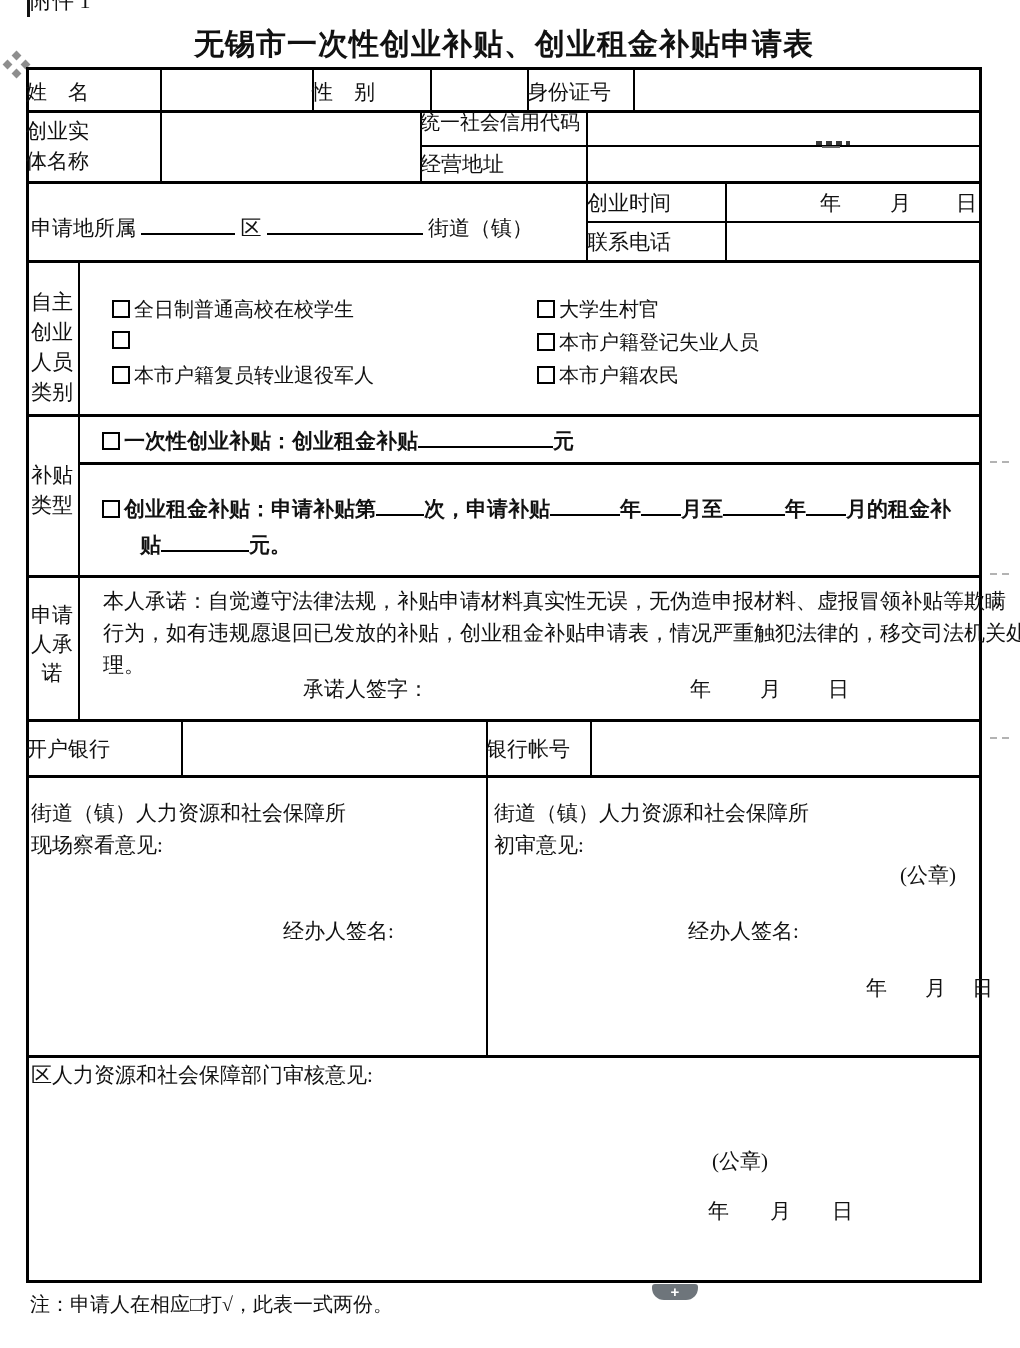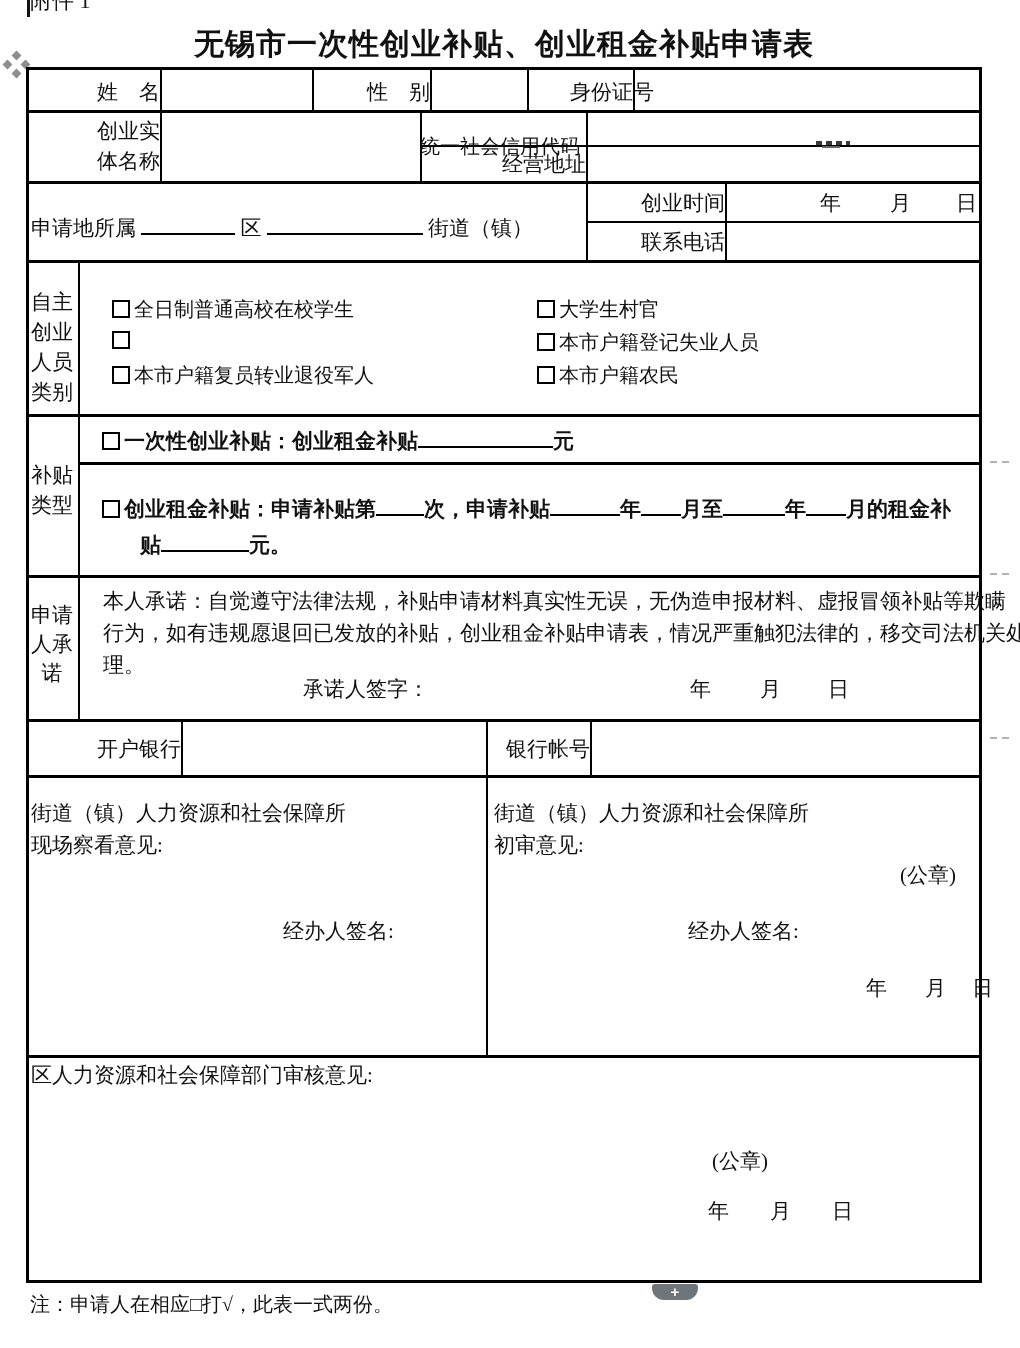--- a/index.html
+++ b/index.html
@@ -1,20 +1,20 @@
 <!DOCTYPE html>
 <html><head>
 <meta charset="utf-8">
 <style>
   html,body{margin:0;padding:0}
   body{width:1020px;height:1348px;position:relative;background:#fff;
        font-family:"Liberation Serif","DejaVu Serif",serif;color:#111;overflow:hidden}
   .hl,.vl{position:absolute;background:#000}
   .t{position:absolute;font-size:21px;line-height:1.25;white-space:nowrap}
-  .c{text-align:right}
+  .c{text-align:left}
   .b{font-weight:bold}
   .s20{font-size:20px}
   .frame{position:absolute;left:26px;top:67px;width:956px;height:1216px;
          border:3px solid #000;box-sizing:border-box}
   .title{position:absolute;left:26px;top:24px;width:956px;text-align:center;
          font-weight:bold;font-size:30px;letter-spacing:1px}
   .vlabel{position:absolute;width:52px;text-align:center;font-size:21px;line-height:30px}
   .u{display:inline-block;border-bottom:2px solid #000;height:20px}
   .cb{display:inline-block;width:14px;height:14px;border:2px solid #000;
       margin-right:4px;vertical-align:-2px;background:#fff}
@@ -84,21 +84,21 @@
 <div class="t c" style="left:312px;top:79px;width:118px">性　别</div>
 <div class="blank" style="left:433px;top:69px;width:93px;height:40px"></div>
 <div class="t c" style="left:527px;top:79px;width:127px">身份证号</div>
 <div class="blank" style="left:636px;top:69px;width:344px;height:40px"></div>
 
 <div class="t c" style="left:26px;top:116px;width:134px;line-height:30px">
   <div>创业实</div>
   <div>体名称</div>
 </div>
 <div class="blank" style="left:163px;top:112px;width:255px;height:67px"></div>
-<div class="t c s20" style="left:420px;top:134px;width:138px">统一社会信用代码</div>
+<div class="t c s20" style="left:420px;top:110px;width:138px">统一社会信用代码</div>
 <div class="blank" style="left:589px;top:112px;width:391px;height:31px"></div>
 <div class="t c" style="left:420px;top:151px;width:166px">经营地址</div>
 <div class="blank" style="left:589px;top:148px;width:391px;height:31px"></div>
 
 <div class="t" style="left:31px;top:213px">
   <span>申请地所属</span>
   <span class="u" style="width:94px"></span>
   <span>区</span>
   <span class="u" style="width:156px"></span>
   <span>街道（镇）</span>

